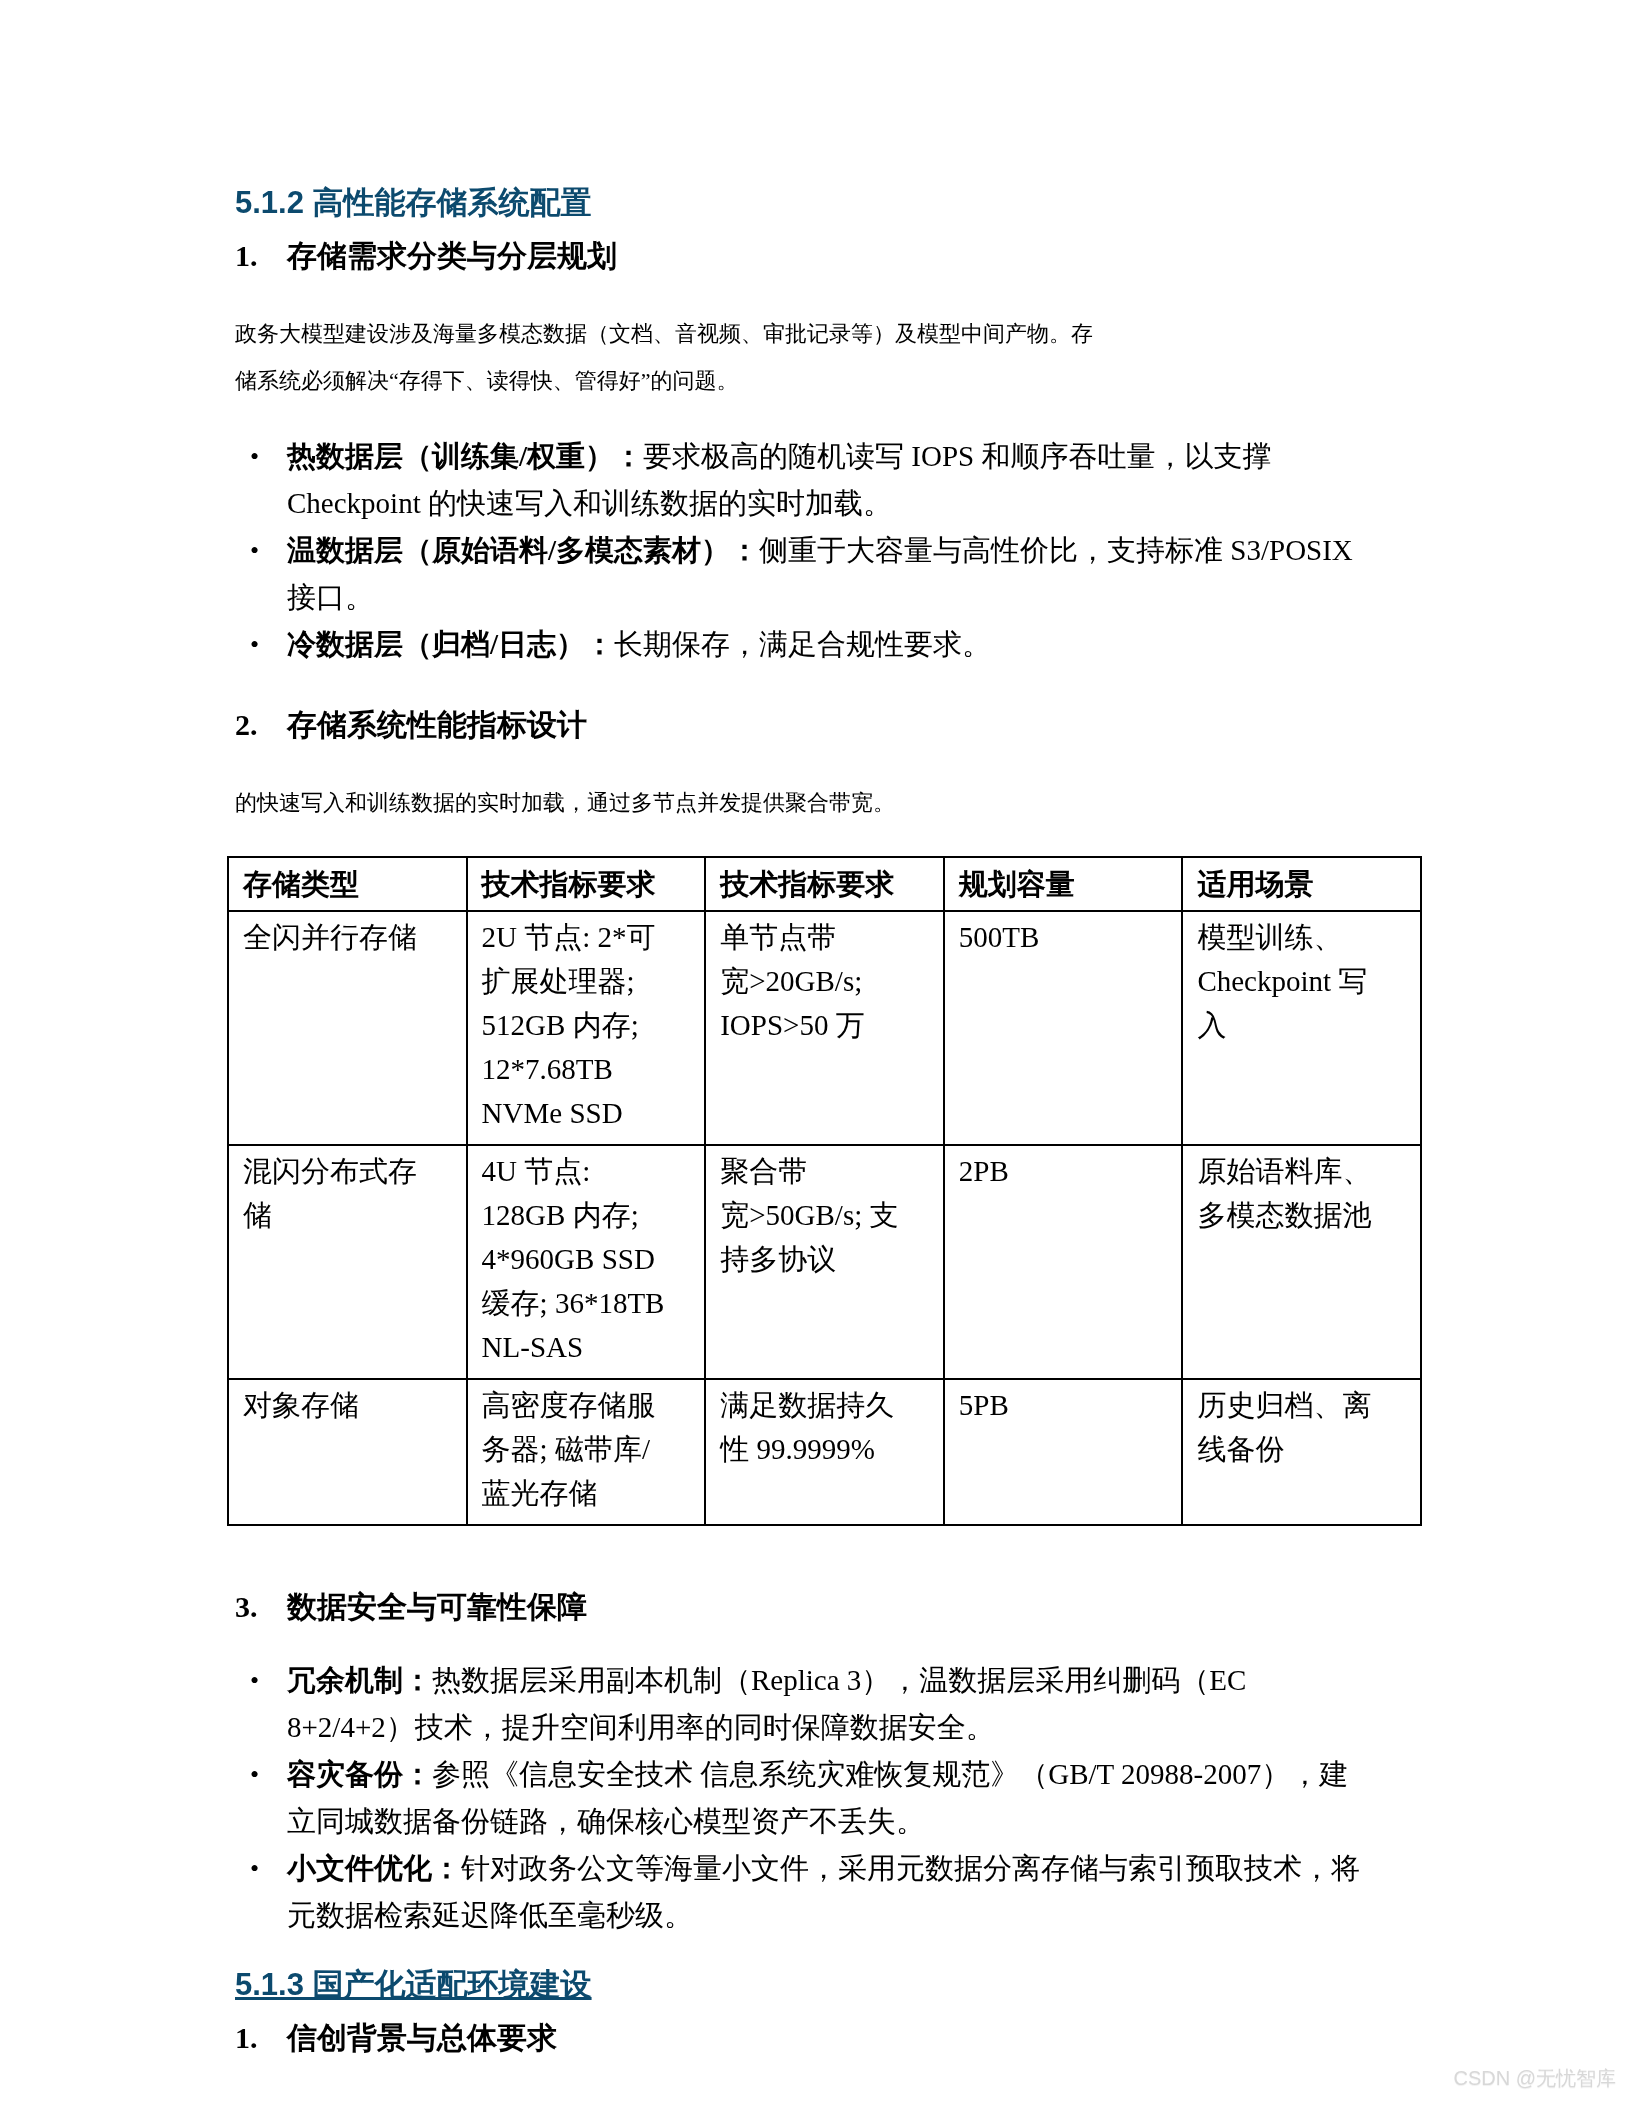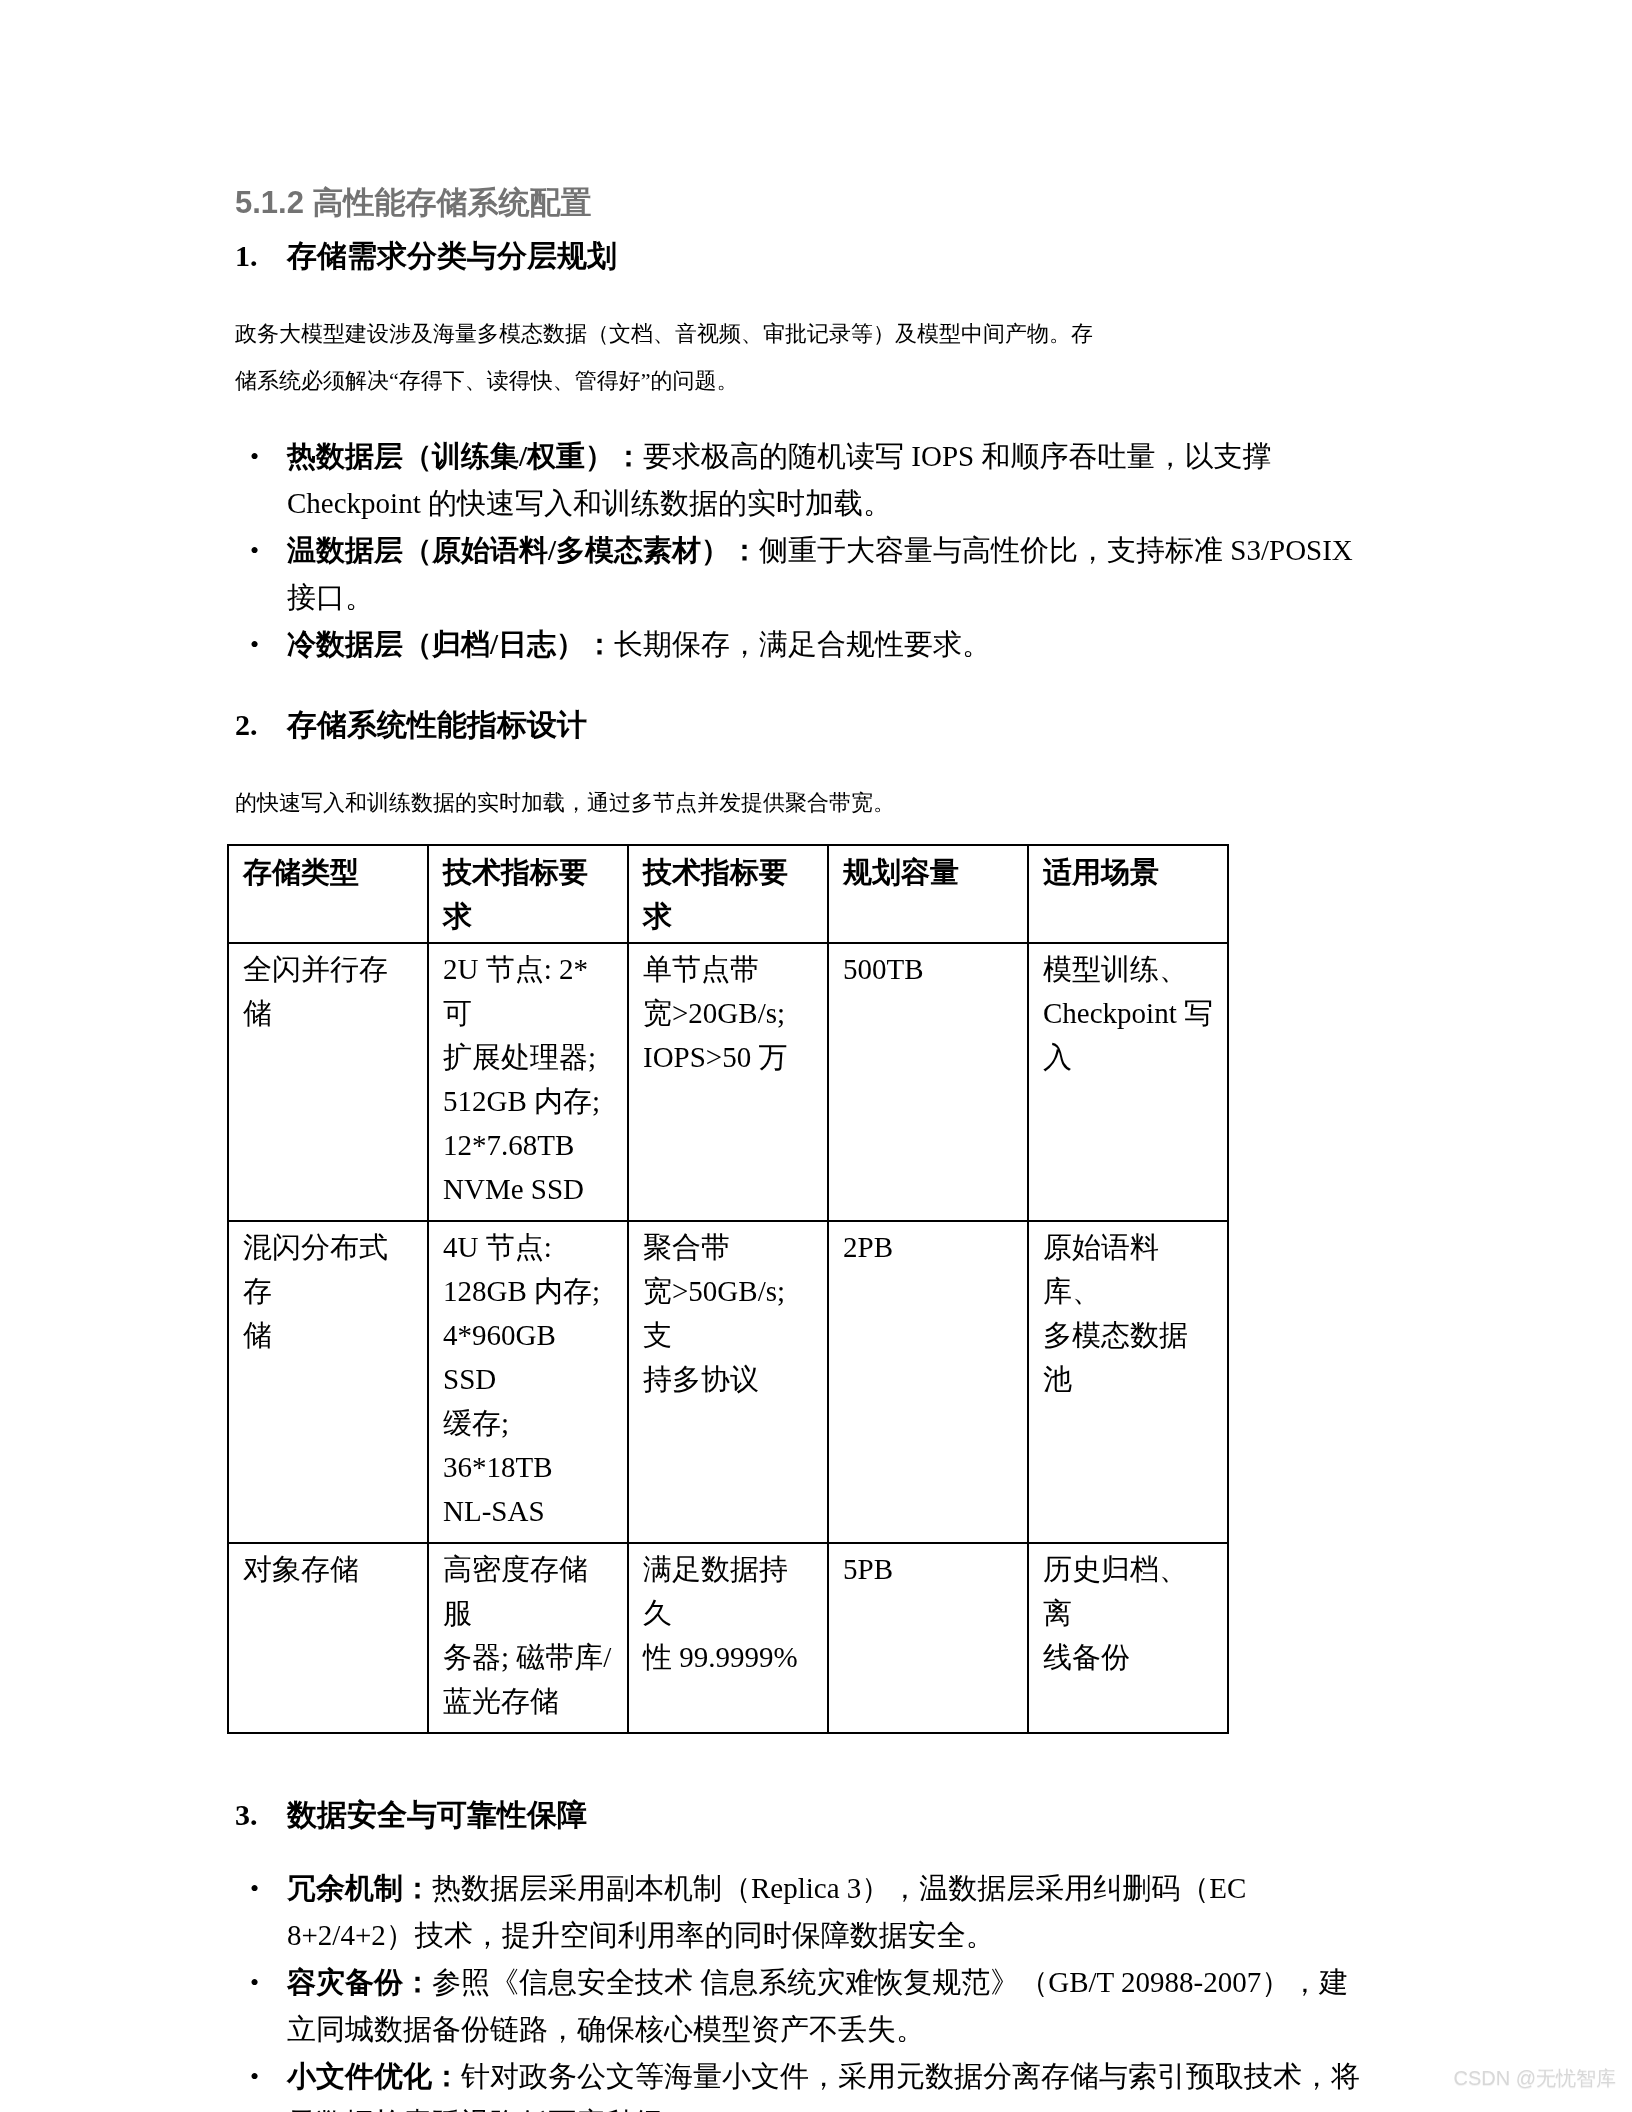--- a/index.html
+++ b/index.html
@@ -15,21 +15,21 @@
   .content {
     position: absolute;
     left: 235px; top: 183px;
     width: 1160px;
   }
   .h-blue {
     font-family: "Liberation Sans", "DejaVu Sans", sans-serif;
     font-weight: bold;
     font-size: 31px;
     line-height: 40px;
-    color: #737373;
+    color: #0c4a6e;
     margin: 0;
   }
   .h-blue.second { margin-top: 26px; text-decoration: underline; }
   .subhead {
     display: flex;
     font-size: 30px;
     line-height: 42px;
     font-weight: bold;
     margin-top: 12px;
   }
@@ -52,22 +52,22 @@
     width: 52px;
     padding-left: 15px;
     font-size: 26px;
   }
   .bullet-item .bi-body { flex: 1; }
   .bullet-item .bi-label { font-weight: bold; }
   .bullet-item .bi-text { white-space: pre-line; }
   table.spec {
     border-collapse: collapse;
     table-layout: fixed;
-    width: 1002px;
-    margin-top: 18px;
+    width: 1195px;
+    margin-top: 30px;
     margin-left: -8px;
   }
   table.spec col { width: 20%; }
   table.spec th, table.spec td {
     border: 2px solid #000000;
     vertical-align: top;
     text-align: left;
     font-size: 29px;
     padding: 3px 12px 9px 14px;
     white-space: pre-line;

